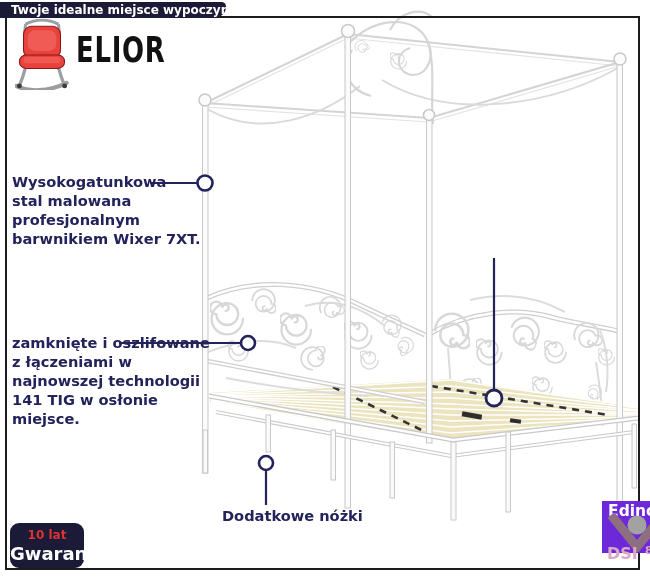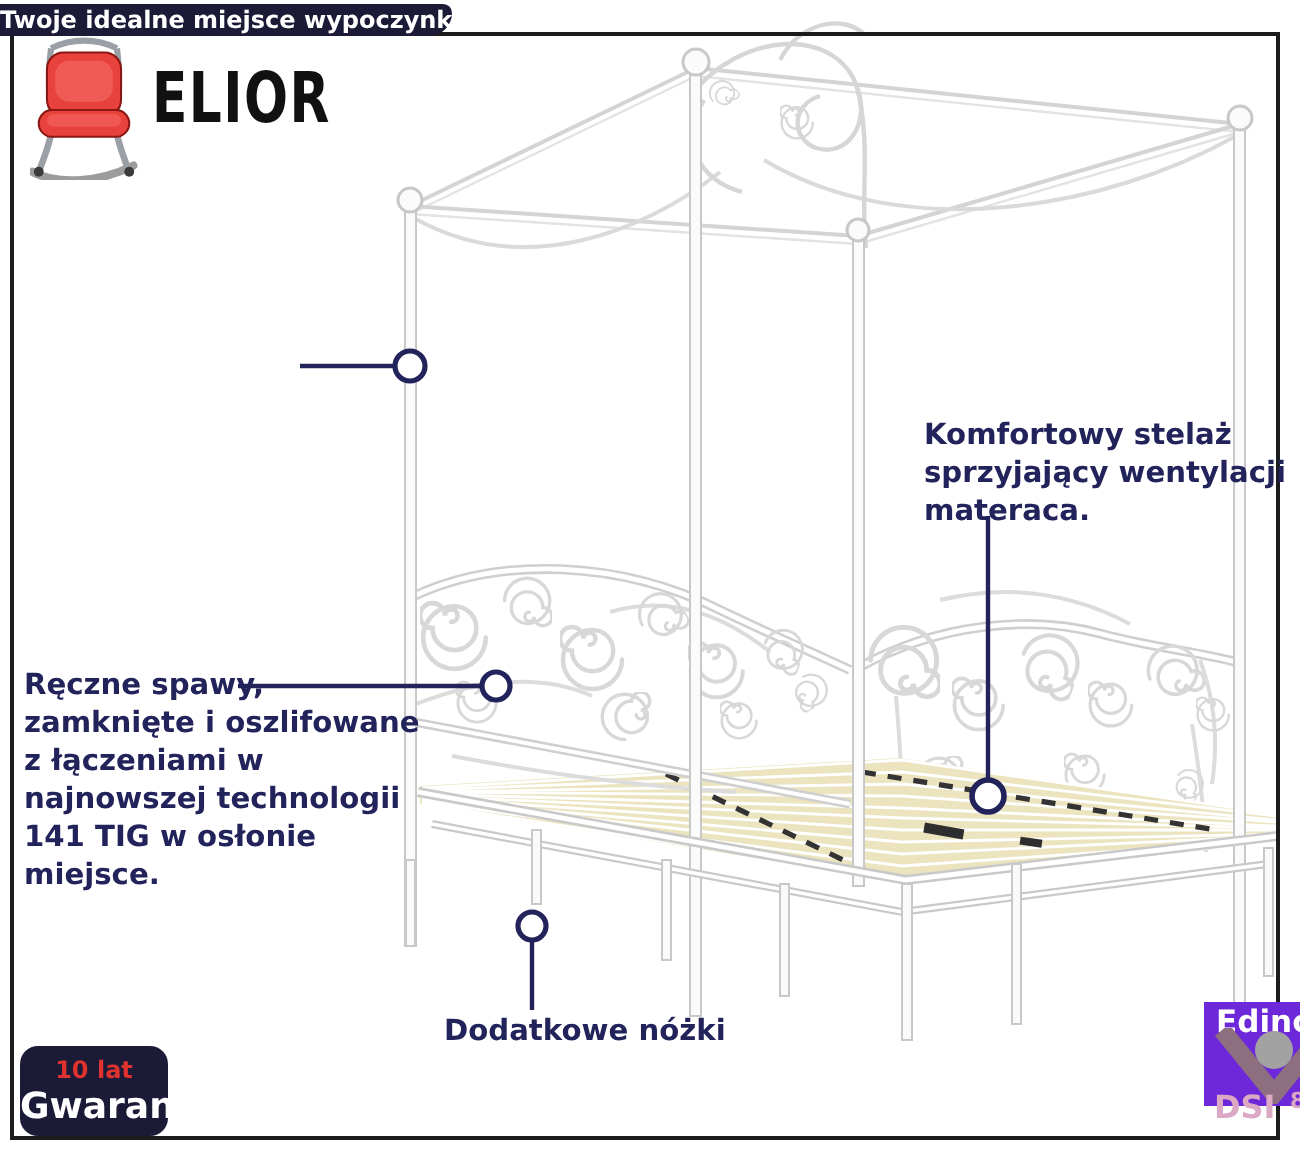--- a/index.html
+++ b/index.html
@@ -4,21 +4,21 @@
 <style>
   html,body{margin:0;padding:0;background:#fff;}
   #canvas{position:relative;width:650px;height:580px;background:#fff;overflow:hidden;
           font-family:"DejaVu Sans","Liberation Sans",sans-serif;}
   .abs{position:absolute;}
   
   #frame-border{left:5px;top:16px;width:635px;height:554px;border:2px solid #1c1c1c;box-sizing:border-box;z-index:3;pointer-events:none;}
   
   #ribbon{left:0;top:2px;width:226px;height:16px;background:#1b1b38;color:#fff;
           border-radius:0 5px 13px 0;z-index:6;font-size:12px;font-weight:bold;
-          line-height:16px;box-sizing:border-box;letter-spacing:0;white-space:nowrap;}
+          line-height:16px;padding-left:11px;box-sizing:border-box;letter-spacing:0;white-space:nowrap;}
   
   #brand-name{left:76px;top:30px;font-size:35px;font-weight:900;color:#111;
               transform:scaleX(0.74);transform-origin:left center;letter-spacing:1px;z-index:5;}
   
   .note{color:#23235c;font-weight:bold;font-size:14.6px;line-height:19px;z-index:5;white-space:nowrap;}
   #note-steel{left:12px;top:172px;}
   #note-frame{left:462px;top:208px;}
   #note-welds{left:12px;top:333px;}
   #note-legs{left:190px;top:506px;margin-left:32px;}
   
@@ -190,29 +190,29 @@
     <path d="M42,48 C44,56 46,61 48,66" fill="none" stroke="#9aa0a6" stroke-width="3.2"></path>
     <circle cx="4" cy="66" r="2.4" fill="#3b3b3b"></circle>
     <circle cx="48" cy="66" r="2.4" fill="#3b3b3b"></circle>
     <rect x="8" y="8" width="36" height="31" rx="8" fill="#e8423c" stroke="#8a1714" stroke-width="1"></rect>
     <rect x="12" y="12" width="28" height="20" rx="7" fill="#f2625c" opacity="0.8"></rect>
     <rect x="4" y="36" width="44" height="13" rx="6.5" fill="#e8423c" stroke="#8a1714" stroke-width="1"></rect>
     <rect x="8" y="38" width="36" height="6" rx="3" fill="#f2625c" opacity="0.7"></rect>
   </svg>
   <div class="abs" id="brand-name">ELIOR</div>
 
-
-  <div class="abs note" id="note-frame">
-    <div>Komfortowy stelaż</div>
-    <div>sprzyjający wentylacji</div>
-    <div>materaca.</div>
-  </div>
+  <div class="abs note" id="note-steel">
+    <div>Wysokogatunkowa</div>
+    <div>stal malowana</div>
+    <div>profesjonalnym</div>
+    <div>barwnikiem Wixer 7XT.</div>
+  </div>
+
 
   <div class="abs note" id="note-welds">
-    <div>Ręczne spawy,</div>
     <div>zamknięte i oszlifowane</div>
     <div>z łączeniami w</div>
     <div>najnowszej technologii</div>
     <div>141 TIG w osłonie</div>
     <div>miejsce.</div>
   </div>
 
   <div class="abs note" id="note-legs">
     <div>Dodatkowe nóżki</div>
   </div>

